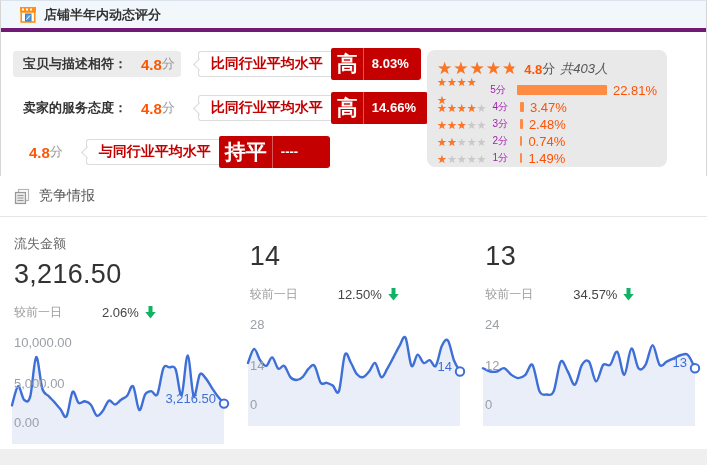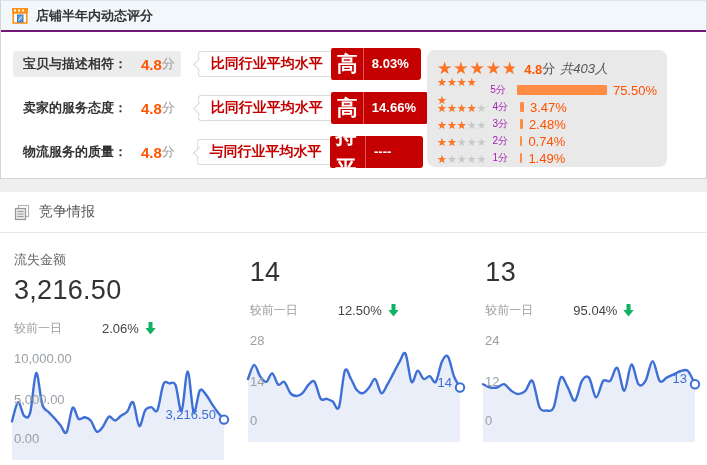--- a/index.html
+++ b/index.html
@@ -3,22 +3,22 @@
 <meta charset="utf-8">
 <style>
   * { margin:0; padding:0; box-sizing:border-box; }
   html,body { background:#ffffff; }
   body { font-family:"Liberation Sans","DejaVu Sans",sans-serif; }
   .screen { position:relative; width:707px; height:465px; overflow:hidden; background:#efefef; }
 
   
   .ratings-panel { position:absolute; top:0; left:0; width:707px; height:179px;
     background:#fff; border:1px solid #d5d5d5; border-top:1px solid #dbe3ec; }
-  .panel-header { height:31px; background:#f2f7fc; border-bottom:2px solid #701a75;
-    display:flex; align-items:center; padding-left:10px; }
+  .panel-header { height:31px; background:#f2f7fc; border-bottom:4px solid #701a75;
+    display:flex; align-items:center; padding-left:18px; }
   .panel-header .ttl { font-size:13px; font-weight:bold; color:#333; margin-left:7px; }
   .ratings-body { display:flex; padding-top:10px; }
 
   .rating-rows { width:422px; padding-left:12px; }
   .rating-row { height:44px; display:flex; align-items:center; }
   .row-main { display:flex; align-items:flex-end; border-radius:3px; padding:4px 6px 4px 10px; }
   .rating-row.hl .row-main { background:#ececec; }
   .row-label { font-size:13px; font-weight:bold; color:#333; width:112px; text-align:left; }
   .row-score { font-size:15px; font-weight:bold; color:#ff5500; margin-left:6px; }
   .row-unit { font-size:13px; color:#999; }
@@ -42,21 +42,21 @@
   .summary-score { font-size:13px; font-weight:bold; color:#ff5500; margin-left:6px; }
   .summary-unit, .summary-count { font-size:13px; color:#555; }
   .summary-count { margin-left:5px;font-style:italic; }
   .bk-row { display:flex; align-items:center; height:14px; margin-top:3px; }
   .bk-row .star { font-size:11px; margin-right:0; }
   .bk-label { font-size:10px; color:#a21caf; margin:0 4px 0 6px; width:24px; }
   .bk-bar { height:10px; background:#ff8c45; border-radius:1px; }
   .bk-pct { font-size:13px; color:#ff5000; margin-left:6px; }
 
   
-  .competition { position:absolute; top:192px; left:0; width:707px; height:273px; background:#fff; }
+  .competition { position:absolute; top:176px; left:0; width:707px; height:273px; background:#fff; }
   .comp-header { height:41px; display:flex; align-items:center; padding-left:14px;
     border-bottom:1px solid #e6e6e6; }
   .comp-header .ttl { font-size:14px; color:#555; margin-left:8px; }
   .metrics { display:grid; grid-template-columns:1fr 1fr 1fr; padding-top:18px; }
   .metric-col { padding-left:14px; }
   .metric-name { font-size:13px; color:#666; }
   .metric-value { font-size:27px; color:#333; margin-top:6px; letter-spacing:.3px; }
   .metric-cmp { display:flex; align-items:center; margin-top:14px; height:16px; }
   .cmp-label { font-size:12px; color:#9b9b9b; width:88px; }
   .cmp-change { font-size:13px; color:#444; margin-right:6px; }
@@ -112,21 +112,20 @@
             <span class="bubble-cmp">比同行业平均水平</span>
             <span class="bubble-red">
               <span class="verdict">高</span>
               <span class="verdict-pct">14.66%</span>
             </span>
           </div>
         </div>
 
         <div class="rating-row">
           <div class="row-main">
-            <span class="row-label">物流服务的质量：</span>
             <span class="row-score">4.8</span>
             <span class="row-unit">分</span>
           </div>
           <div class="bubble">
             <span class="bubble-tail"></span>
             <span class="bubble-cmp">与同行业平均水平</span>
             <span class="bubble-red">
               <span class="verdict">持平</span>
               <span class="verdict-pct">----</span>
             </span>
@@ -139,21 +138,21 @@
           <span id="big-stars"><span class="star">★<span class="fill" style="width: 100%;">★</span></span><span class="star">★<span class="fill" style="width: 100%;">★</span></span><span class="star">★<span class="fill" style="width: 100%;">★</span></span><span class="star">★<span class="fill" style="width: 100%;">★</span></span><span class="star">★<span class="fill" style="width: 80%;">★</span></span></span>
           <span class="summary-score">4.8</span>
           <span class="summary-unit">分</span>
           <span class="summary-count">共403人</span>
         </div>
         <div id="bk-rows">
             <div class="bk-row">
               <span><span class="star">★<span class="fill" style="width: 100%;">★</span></span><span class="star">★<span class="fill" style="width: 100%;">★</span></span><span class="star">★<span class="fill" style="width: 100%;">★</span></span><span class="star">★<span class="fill" style="width: 100%;">★</span></span><span class="star">★<span class="fill" style="width: 100%;">★</span></span></span>
               <span class="bk-label">5分</span>
               <span class="bk-bar" style="width: 93.6462px;"></span>
-              <span class="bk-pct">75.50%</span>
+              <span class="bk-pct">22.81%</span>
             </div>
             <div class="bk-row">
               <span><span class="star">★<span class="fill" style="width: 100%;">★</span></span><span class="star">★<span class="fill" style="width: 100%;">★</span></span><span class="star">★<span class="fill" style="width: 100%;">★</span></span><span class="star">★<span class="fill" style="width: 100%;">★</span></span><span class="star">★</span></span>
               <span class="bk-label">4分</span>
               <span class="bk-bar" style="width: 3.5394px;"></span>
               <span class="bk-pct">3.47%</span>
             </div>
             <div class="bk-row">
               <span><span class="star">★<span class="fill" style="width: 100%;">★</span></span><span class="star">★<span class="fill" style="width: 100%;">★</span></span><span class="star">★<span class="fill" style="width: 100%;">★</span></span><span class="star">★</span><span class="star">★</span></span>
               <span class="bk-label">3分</span>
@@ -233,21 +232,21 @@
               <text x="208" y="56.5" text-anchor="end" font-size="13" fill="#3e6fd6">14</text>
               <circle cx="216" cy="57.5" r="4.2" fill="#fff" stroke="#3e6fd6" stroke-width="2"></circle>
             </svg>
         </div>
       </div>
 
       <div class="metric-col">
         <div class="metric-value">13</div>
         <div class="metric-cmp">
           <span class="cmp-label">较前一日</span>
-          <span class="cmp-change">95.04%</span>
+          <span class="cmp-change">34.57%</span>
           <svg width="11" height="13" viewBox="0 0 11 13">
             <path d="M3.5 0 h4 v6 h3.2 L5.5 12.6 .3 6 h3.2 z" fill="#10b364"></path>
           </svg>
         </div>
         <div class="chart-wrap">
           <svg width="226" height="112" viewBox="0 0 226 112">
               <path d="M4.0,54.2 C5.2,54.8 8.7,57.0 11.1,57.5 C13.4,58.0 15.8,58.0 18.1,57.5 C20.5,57.0 22.8,53.7 25.2,54.2 C27.6,54.8 29.9,59.1 32.3,60.8 C34.6,62.4 37.0,64.1 39.3,64.1 C41.7,64.1 44.0,63.0 46.4,60.8 C48.8,58.6 51.1,48.2 53.5,50.9 C55.8,53.7 58.2,72.3 60.5,77.3 C62.9,82.2 65.2,80.5 67.6,80.5 C70.0,80.5 72.3,82.7 74.7,77.3 C77.0,71.8 79.4,50.9 81.7,47.6 C84.1,44.3 86.4,53.7 88.8,57.5 C91.2,61.3 93.5,71.8 95.9,70.7 C98.2,69.6 100.6,54.8 102.9,50.9 C105.3,47.1 107.6,44.9 110.0,47.6 C112.4,50.4 114.7,66.8 117.1,67.4 C119.4,67.9 121.8,53.7 124.1,50.9 C126.5,48.2 128.8,53.1 131.2,50.9 C133.6,48.7 135.9,36.1 138.3,37.8 C140.6,39.4 143.0,61.3 145.3,60.8 C147.7,60.2 150.0,35.6 152.4,34.5 C154.8,33.4 157.1,51.5 159.5,54.2 C161.8,57.0 164.2,54.8 166.5,50.9 C168.9,47.1 171.2,31.2 173.6,31.2 C176.0,31.2 178.3,48.2 180.7,50.9 C183.0,53.7 185.4,48.7 187.7,47.6 C190.1,46.5 192.4,45.4 194.8,44.3 C197.2,43.2 199.5,41.6 201.9,41.0 C204.2,40.5 206.6,38.8 208.9,41.0 C211.3,43.2 214.8,52.0 216.0,54.2 L216,112 L4,112 Z" fill="#e9eef8"></path>
               <path d="M4.0,54.2 C5.2,54.8 8.7,57.0 11.1,57.5 C13.4,58.0 15.8,58.0 18.1,57.5 C20.5,57.0 22.8,53.7 25.2,54.2 C27.6,54.8 29.9,59.1 32.3,60.8 C34.6,62.4 37.0,64.1 39.3,64.1 C41.7,64.1 44.0,63.0 46.4,60.8 C48.8,58.6 51.1,48.2 53.5,50.9 C55.8,53.7 58.2,72.3 60.5,77.3 C62.9,82.2 65.2,80.5 67.6,80.5 C70.0,80.5 72.3,82.7 74.7,77.3 C77.0,71.8 79.4,50.9 81.7,47.6 C84.1,44.3 86.4,53.7 88.8,57.5 C91.2,61.3 93.5,71.8 95.9,70.7 C98.2,69.6 100.6,54.8 102.9,50.9 C105.3,47.1 107.6,44.9 110.0,47.6 C112.4,50.4 114.7,66.8 117.1,67.4 C119.4,67.9 121.8,53.7 124.1,50.9 C126.5,48.2 128.8,53.1 131.2,50.9 C133.6,48.7 135.9,36.1 138.3,37.8 C140.6,39.4 143.0,61.3 145.3,60.8 C147.7,60.2 150.0,35.6 152.4,34.5 C154.8,33.4 157.1,51.5 159.5,54.2 C161.8,57.0 164.2,54.8 166.5,50.9 C168.9,47.1 171.2,31.2 173.6,31.2 C176.0,31.2 178.3,48.2 180.7,50.9 C183.0,53.7 185.4,48.7 187.7,47.6 C190.1,46.5 192.4,45.4 194.8,44.3 C197.2,43.2 199.5,41.6 201.9,41.0 C204.2,40.5 206.6,38.8 208.9,41.0 C211.3,43.2 214.8,52.0 216.0,54.2" fill="none" stroke="#3e6fd6" stroke-width="2.4" stroke-linejoin="round" stroke-linecap="round"></path>
               <text x="6" y="15" font-size="13" fill="#9aa0a6">24</text>
               <text x="6" y="56" font-size="13" fill="#9aa0a6">12</text>

